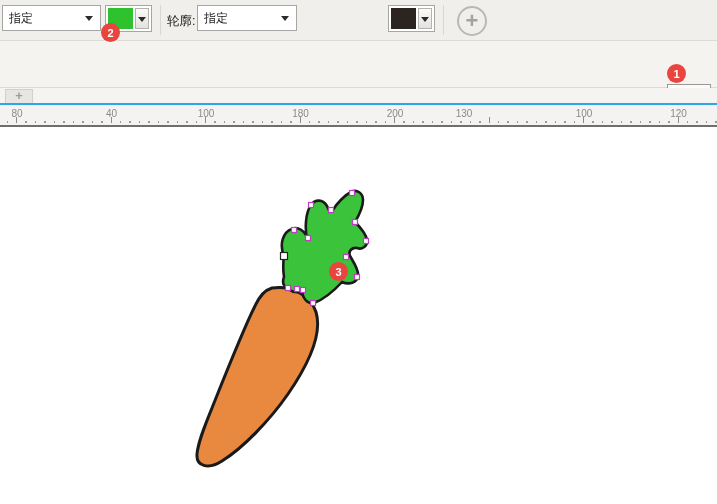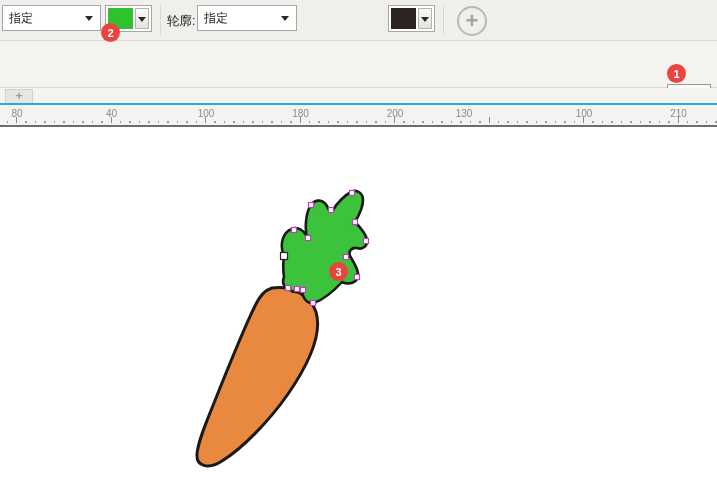--- a/index.html
+++ b/index.html
@@ -320,21 +320,21 @@
       <div class="dot" style="left: 592.45px;"></div>
       <div class="dot" style="left: 601.9px;"></div>
       <div class="dot" style="left: 611.35px;"></div>
       <div class="dot" style="left: 620.8px;"></div>
       <div class="dot" style="left: 630.25px;"></div>
       <div class="dot" style="left: 639.7px;"></div>
       <div class="dot" style="left: 649.15px;"></div>
       <div class="dot" style="left: 658.6px;"></div>
       <div class="dot" style="left: 668.05px;"></div>
       <div class="major" style="left: 677.5px;"></div>
-      <div class="num" style="left: 678.5px;">210</div>
+      <div class="num" style="left: 678.5px;">120</div>
       <div class="dot" style="left: 686.95px;"></div>
       <div class="dot" style="left: 696.4px;"></div>
       <div class="dot" style="left: 705.85px;"></div>
       <div class="dot" style="left: 715.3px;"></div>
     </div>
 
   <div class="canvas">
     <svg id="canvas-svg" width="717" height="377" viewBox="0 127 717 377">
       <path id="carrot-body" d="M 272 288 C 290 285 310 294 316 312 C 322 332 310 362 288 394 C 270 420 243 448 222 461 C 208 470 196 466 197 454 C 198 443 203 430 212 408 C 224 378 243 330 255 306 C 260 295 265 290 272 288 Z" stroke-width="3" fill="#E8893F" stroke="#1A1A1A"></path>
       <path id="carrot-leaf" d="M 284 256 C 279 244 283 232 292 229 C 298 226 305 231 307 238 C 305 230 305 213 311 205 C 315 199 323 199 327 206 C 329 211 330 213 333 210 C 337 203 345 195 351 192 C 357 189 363 193 363 200 C 363 208 358 217 355 222 C 360 227 366 234 367 240 C 368 246 362 250 357 248 C 352 247 348 251 350 256 C 354 263 359 270 358 276 C 357 283 349 285 342 282 C 332 293 322 300 314 303 C 308 305 301 297 303 291 C 298 293 292 292 288 289 C 283 286 282 282 284 277 C 283 270 283 263 284 256 Z" stroke-width="2.6" fill="#3CC33C" stroke="#1A1A1A"></path>

